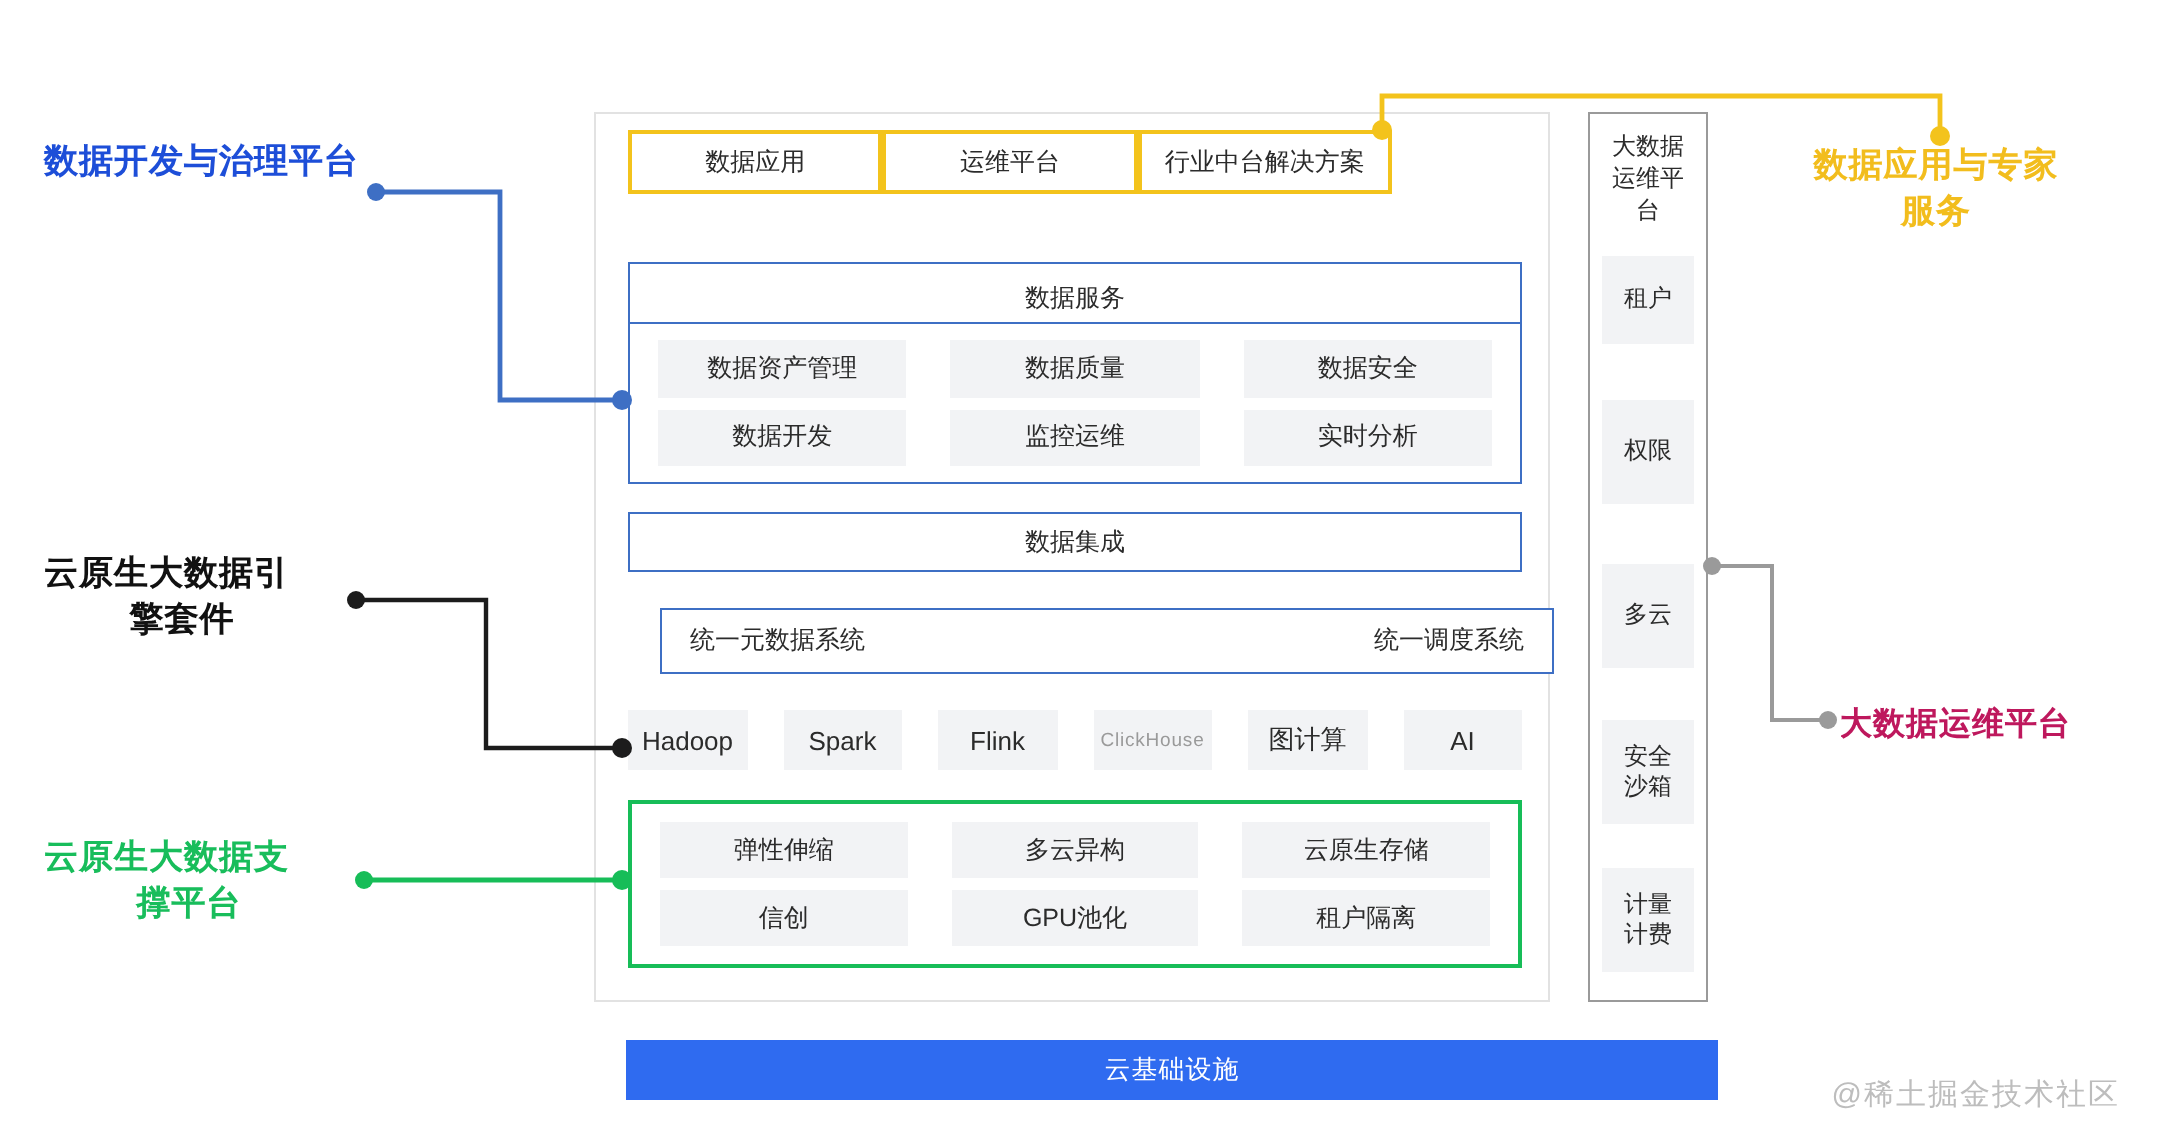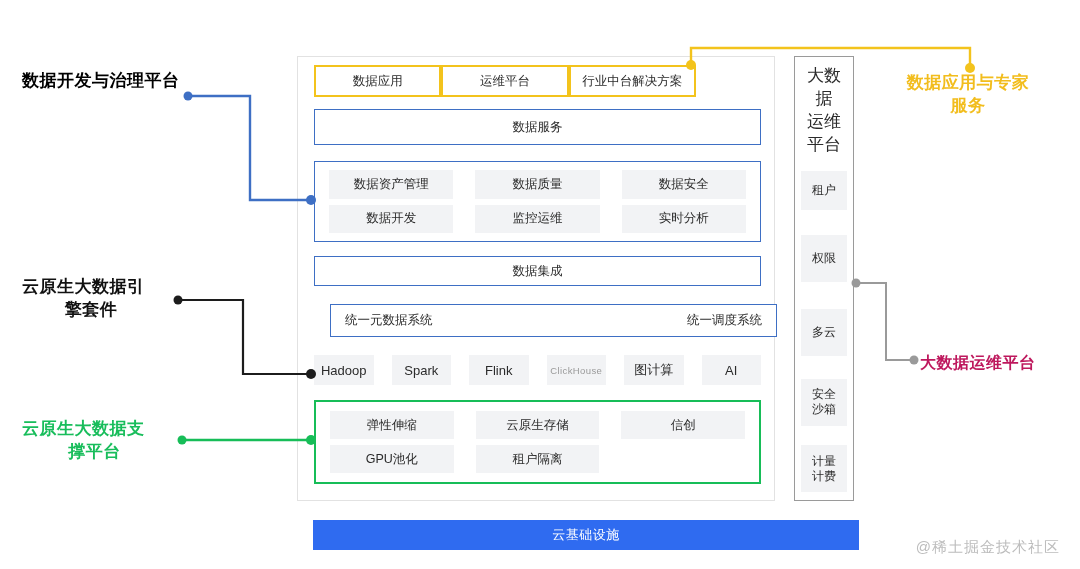--- a/index.html
+++ b/index.html
@@ -32,21 +32,21 @@
 
   
   .side-label {
     position: absolute;
     font-size: 17px;
     font-weight: bold;
     line-height: 1.35;
     letter-spacing: 0.5px;
     z-index: 6;
   }
-  .side-label.blue   { color: #000000; }
+  .side-label.blue   { color: #1d4ed8; }
   .side-label.black  { color: #111111; }
   .side-label.green  { color: #18bd5b; }
   .side-label.yellow { color: #f2bd1d; }
   .side-label.gray   { color: #be185d; font-weight: bold; }
 
   #label-dev-gov   { left: 22px;  top: 70px;  width: 175px; }
   #label-engine    { left: 22px;  top: 276px; width: 160px; text-align: left; }
   #label-engine .l2 { display:block; text-align: center; padding-right: 22px;}
   #label-support   { left: 22px;  top: 418px; width: 165px; }
   #label-support .l2 { display:block; text-align:center; padding-right: 20px;}
@@ -93,21 +93,21 @@
     width: 447px;
     border: 1.6px solid #3e6fc4;
     background: #fff;
     box-sizing: border-box;
     display: flex;
     align-items: center;
     justify-content: center;
     font-size: 12.5px;
     color: #2b2b2b;
   }
-  #bar-data-service { top: 52px; height: 36px; }
+  #bar-data-service { top: 74px; height: 36px; }
   #bar-data-integration { top: 199px; height: 30px; }
   #bar-unified {
     top: 247px; height: 33px;
     justify-content: space-between;
     padding: 0 14px;
     margin-left: 16px;
   }
 
   
   #gov-box {
@@ -188,21 +188,21 @@
     border: 1.4px solid #9a9a9a;
     background: #fff;
     box-sizing: border-box;
     padding: 8px 6px;
     display: flex;
     flex-direction: column;
     align-items: center;
     z-index: 4;
   }
   #ops-title {
-    font-size: 17px;
+    font-size: 12px;
     color: #2b2b2b;
     text-align: center;
     line-height: 1.35;
     margin-bottom: 14px;
   }
   .ops-chip {
     width: 46px;
     background: #f2f3f5;
     color: #2b2b2b;
     font-size: 12px;
@@ -333,20 +333,21 @@
       <div class="engine-chip">Hadoop</div>
       <div class="engine-chip">Spark</div>
       <div class="engine-chip">Flink</div>
       <div class="engine-chip muted">ClickHouse</div>
       <div class="engine-chip">图计算</div>
       <div class="engine-chip">AI</div>
     </div>
 
     <div id="support-box">
       <div class="chip">弹性伸缩</div>
+      <div class="chip">多云异构</div>
       <div class="chip">云原生存储</div>
       <div class="chip">信创</div>
       <div class="chip">GPU池化</div>
       <div class="chip">租户隔离</div>
     </div>
 
   </div>
 
   <div id="ops-sidebar">
     <div id="ops-title">

